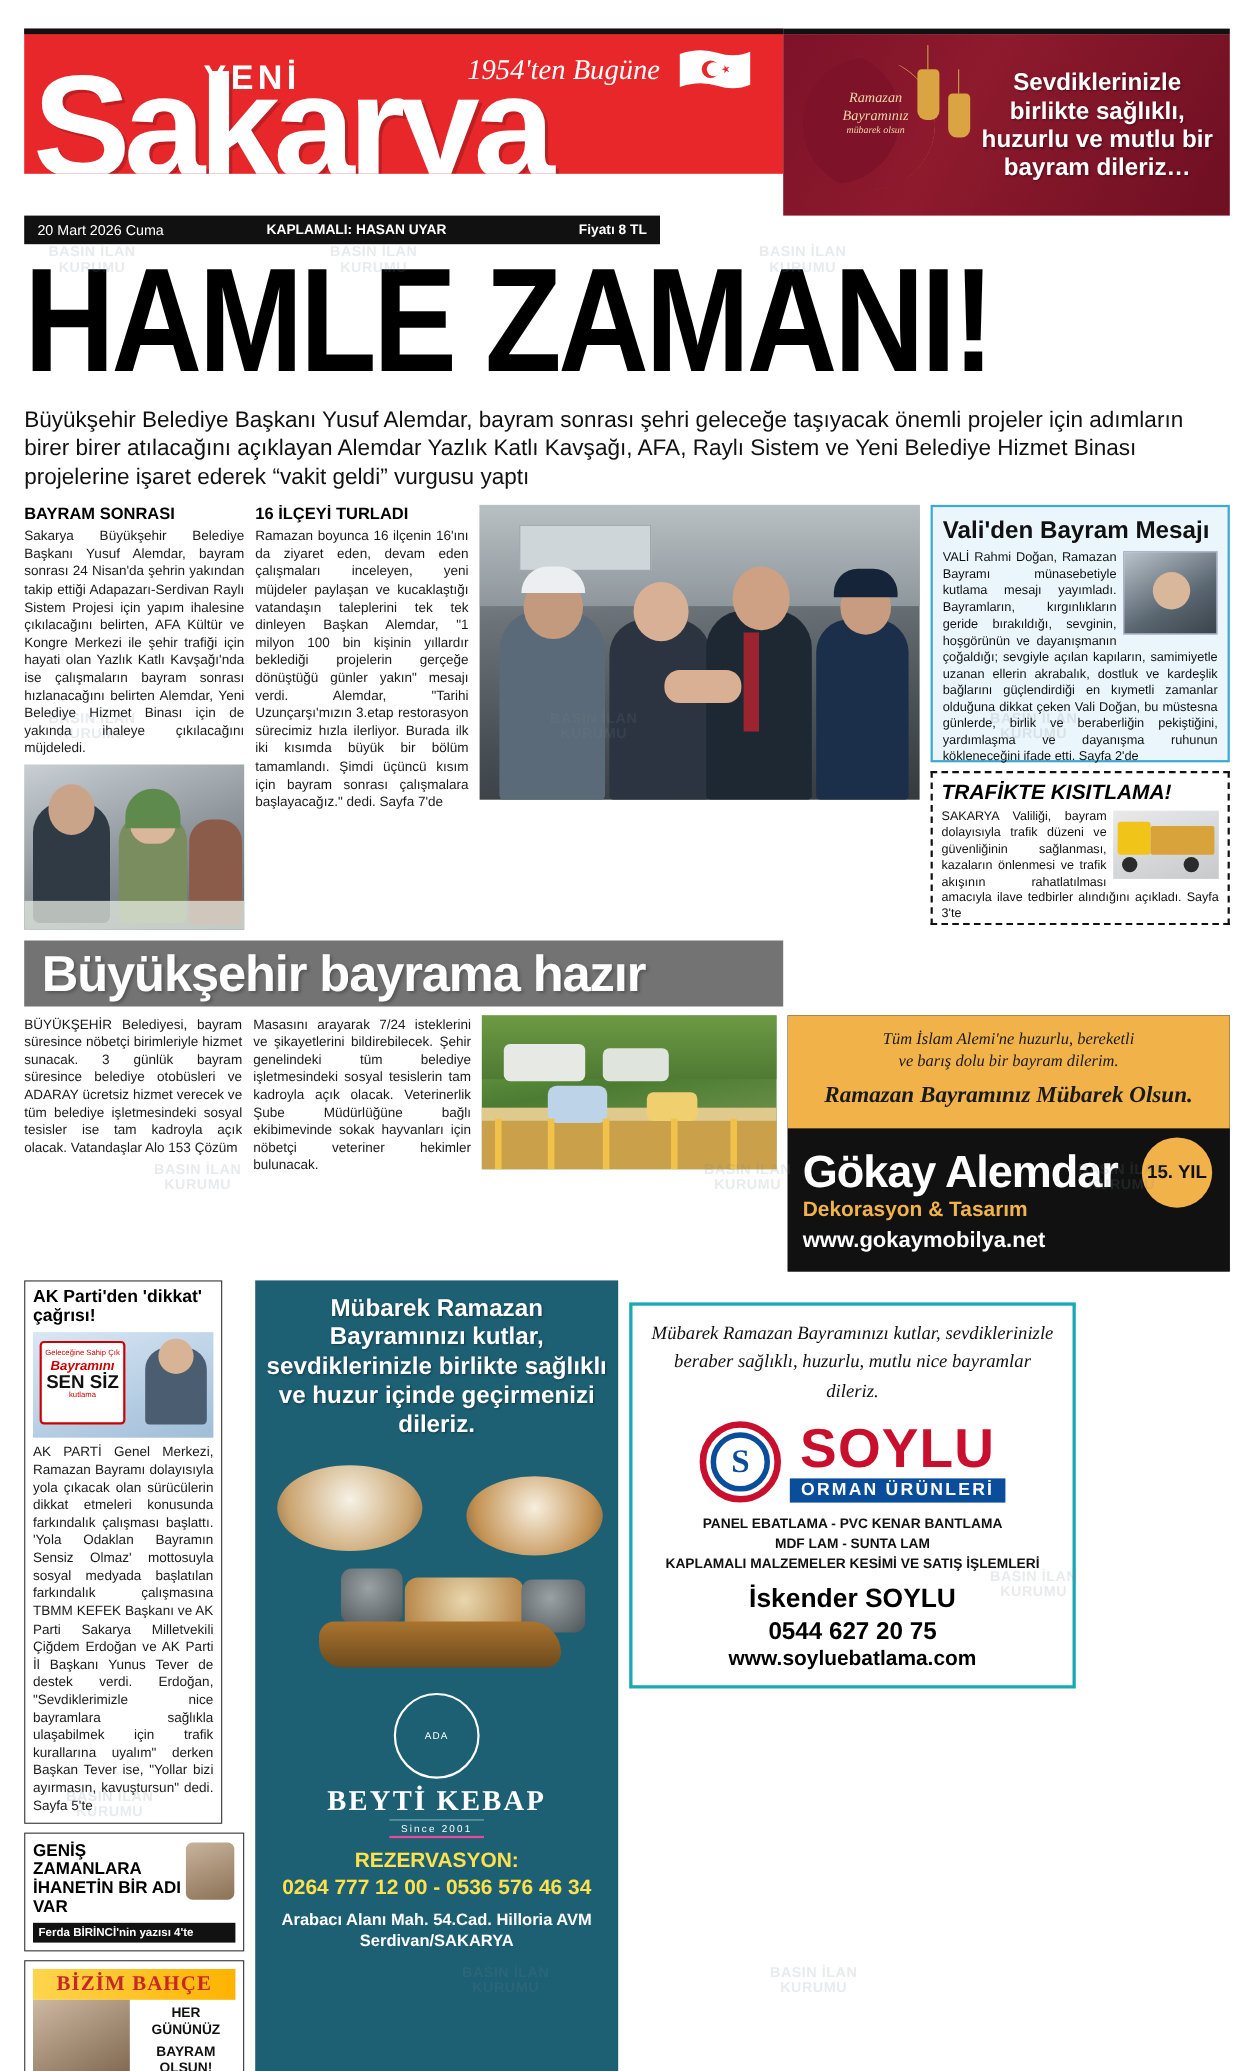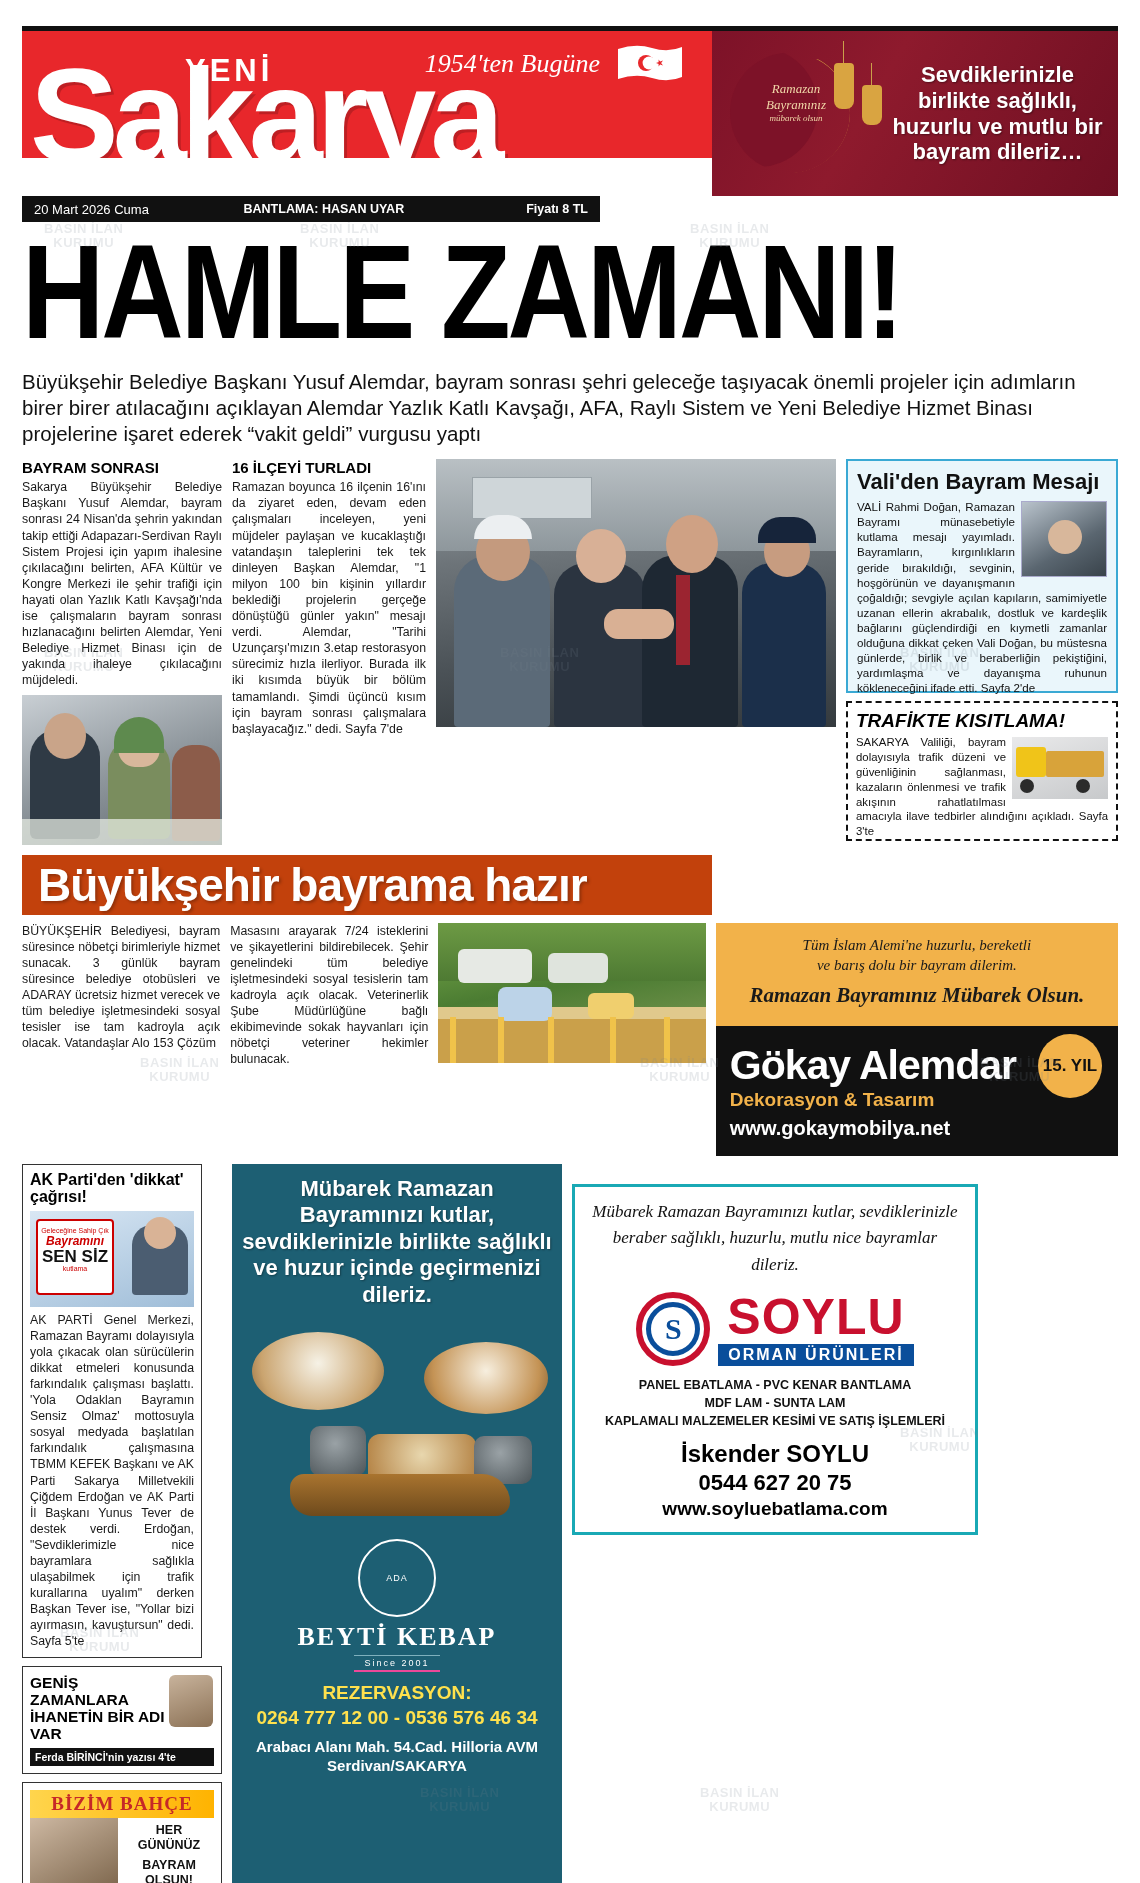--- a/index.html
+++ b/index.html
@@ -136,21 +136,21 @@
     background: linear-gradient(160deg,#e9e9ea,#c7c9cb);
     position: relative;
   }
   .truck .cab { position:absolute; left:4px; top:10px; width:30px; height:30px; background:#f0c419; border-radius:3px;}
   .truck .bed { position:absolute; left:34px; top:14px; width:58px; height:26px; background:#d8a33a; border-radius:2px;}
   .truck .w1,.truck .w2 { position:absolute; bottom:6px; width:14px; height:14px; background:#2b2b2b; border-radius:50%;}
   .truck .w1{left:8px;} .truck .w2{left:64px;}
 
   
   .green-banner {
-    width: 690px; height: 60px; background: #c2410c; margin-top: 10px;
+    width: 690px; height: 60px; background: #737373; margin-top: 10px;
     display: flex; align-items: center; padding-left: 16px;
     color: #fff; font-size: 46px; font-weight: bold; letter-spacing: -1px;
     text-shadow: 2px 2px 3px rgba(0,0,0,.25);
   }
 
   
   .row2 { display: flex; gap: 10px; width: 1096px; margin-top: 8px; }
   .row2-textcol { width: 200px; }
   .row2-textcol2 { width: 200px; }
   .row2-photo {
@@ -287,21 +287,21 @@
         </div>
         <div class="lantern" style="left:122px;top:34px;height:46px;"></div>
         <div class="lantern" style="left:150px;top:56px;height:40px;"></div>
       </div>
       <div class="ramadan-text">Sevdiklerinizle birlikte sağlıklı, huzurlu ve mutlu bir bayram dileriz…</div>
     </div>
   </div>
 
   <div class="infobar">
     <span class="date">20 Mart 2026 Cuma</span>
-    <span class="founder">BANTLAMA: HASAN UYAR</span>
+    <span class="founder">KAPLAMALI: HASAN UYAR</span>
     <span class="price">Fiyatı 8 TL</span>
   </div>
 
   <div class="bigheadline">HAMLE ZAMANI!</div>
   <div class="lede" style="margin-top:34px;">Büyükşehir Belediye Başkanı Yusuf Alemdar, bayram sonrası şehri geleceğe taşıyacak önemli projeler için adımların birer birer atılacağını açıklayan Alemdar Yazlık Katlı Kavşağı, AFA, Raylı Sistem ve Yeni Belediye Hizmet Binası projelerine işaret ederek “vakit geldi” vurgusu yaptı</div>
 
   <div class="mainrow">
 
     <div class="col-a">
       <div class="kicker">BAYRAM SONRASI</div>

